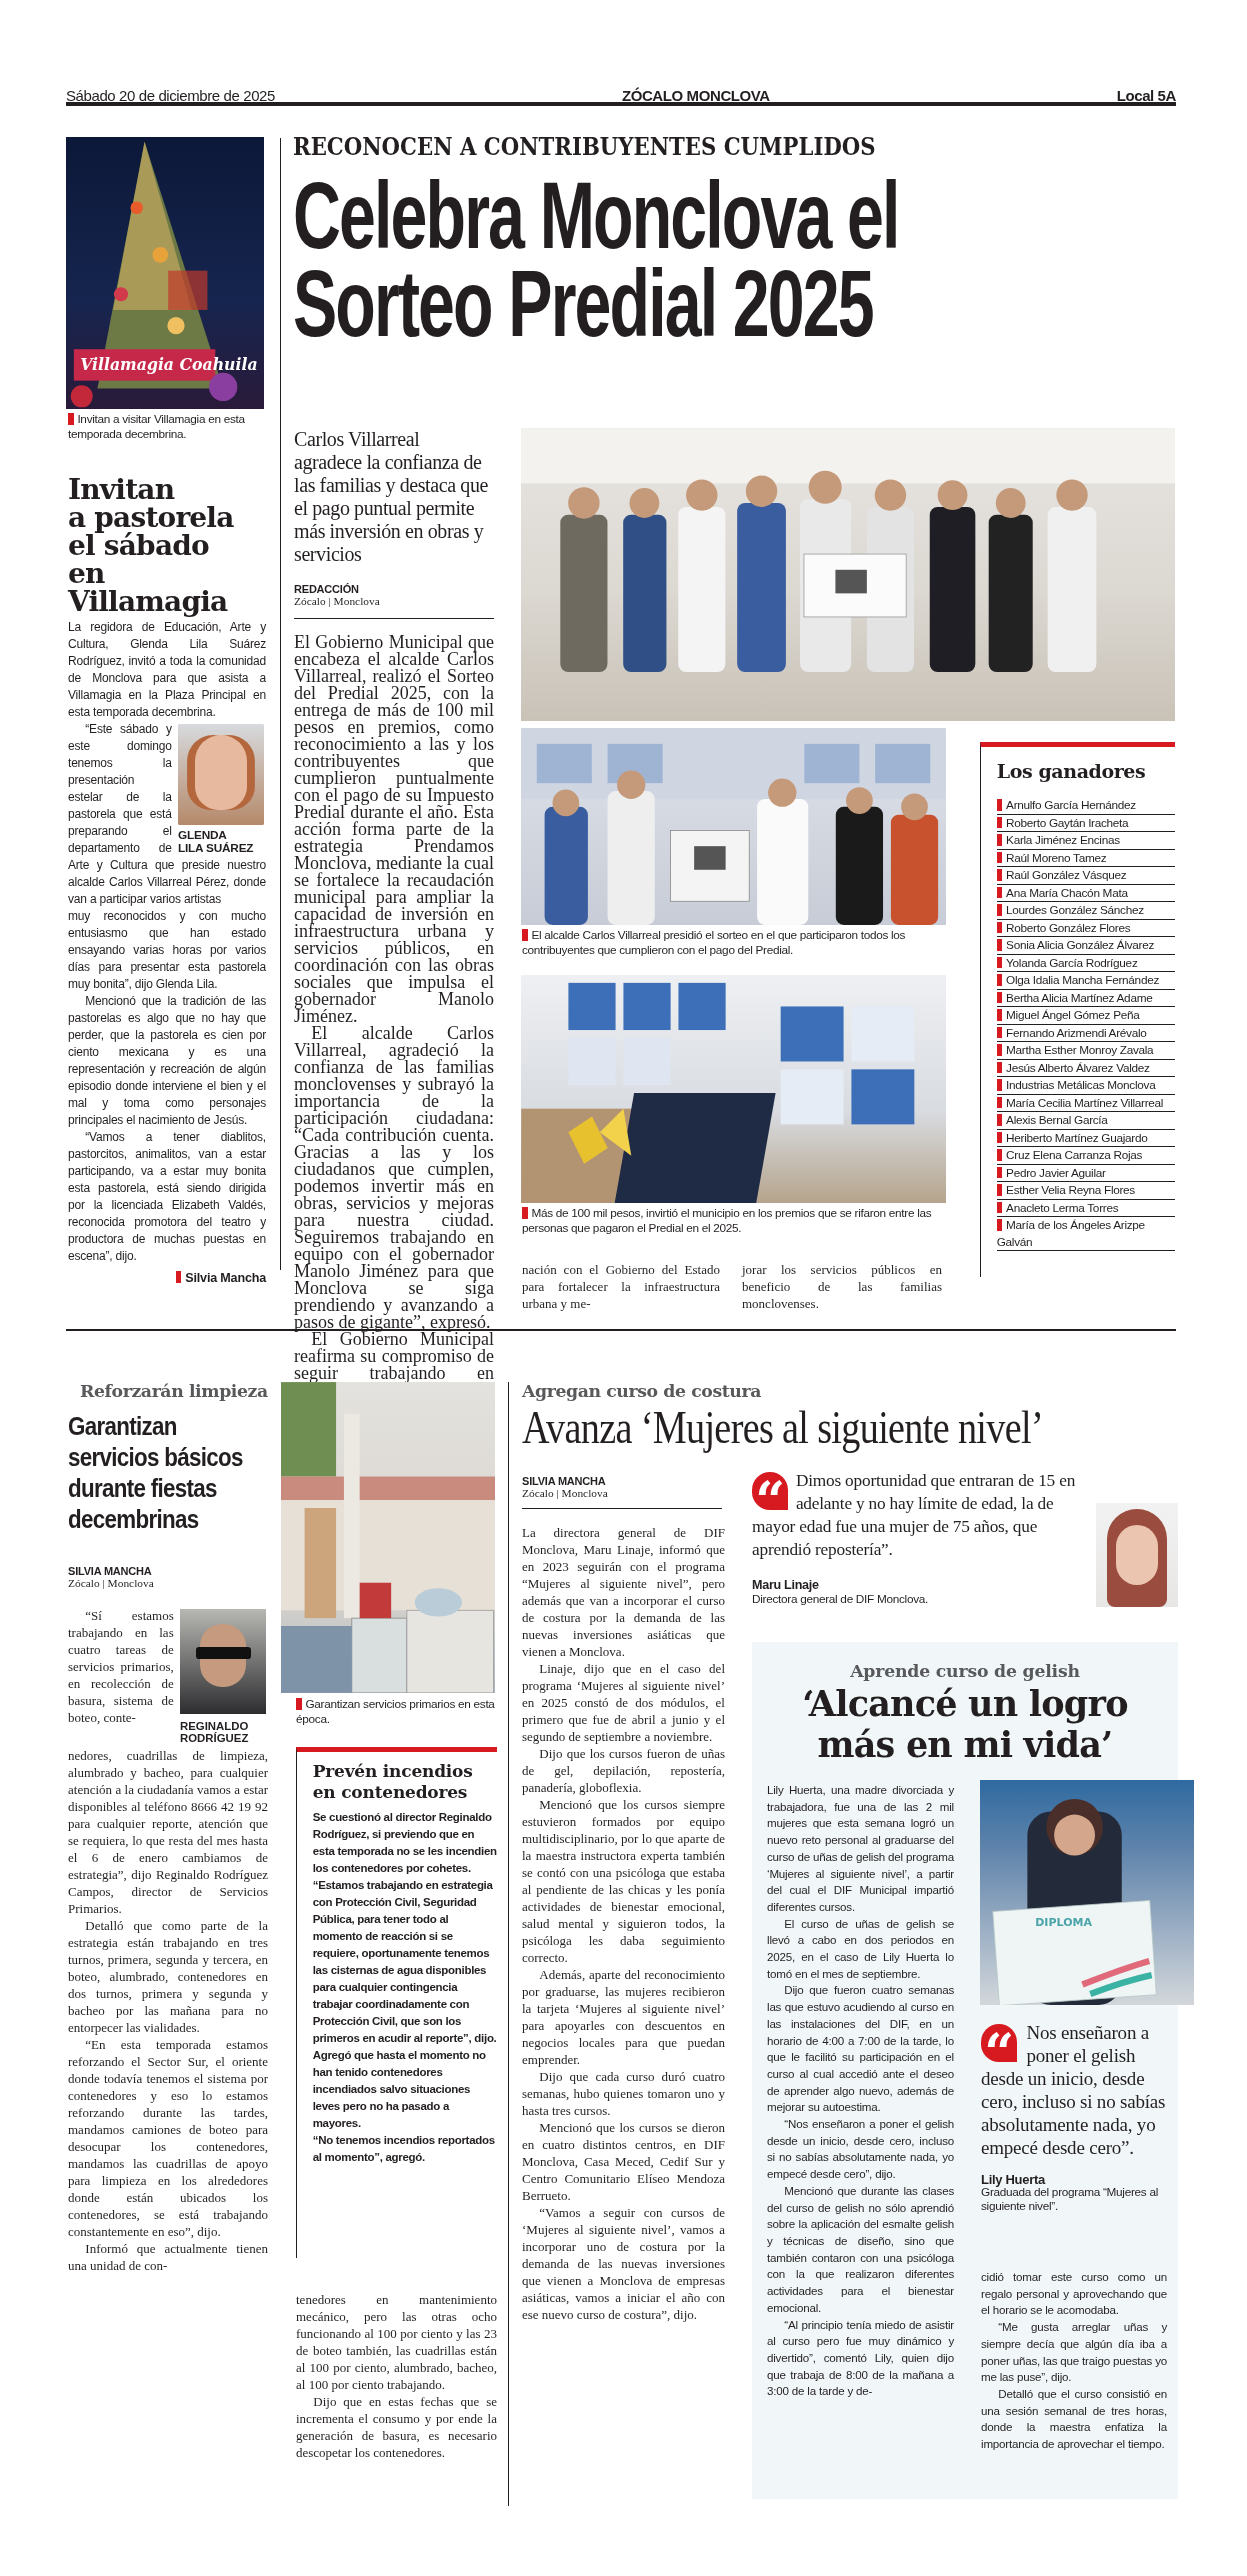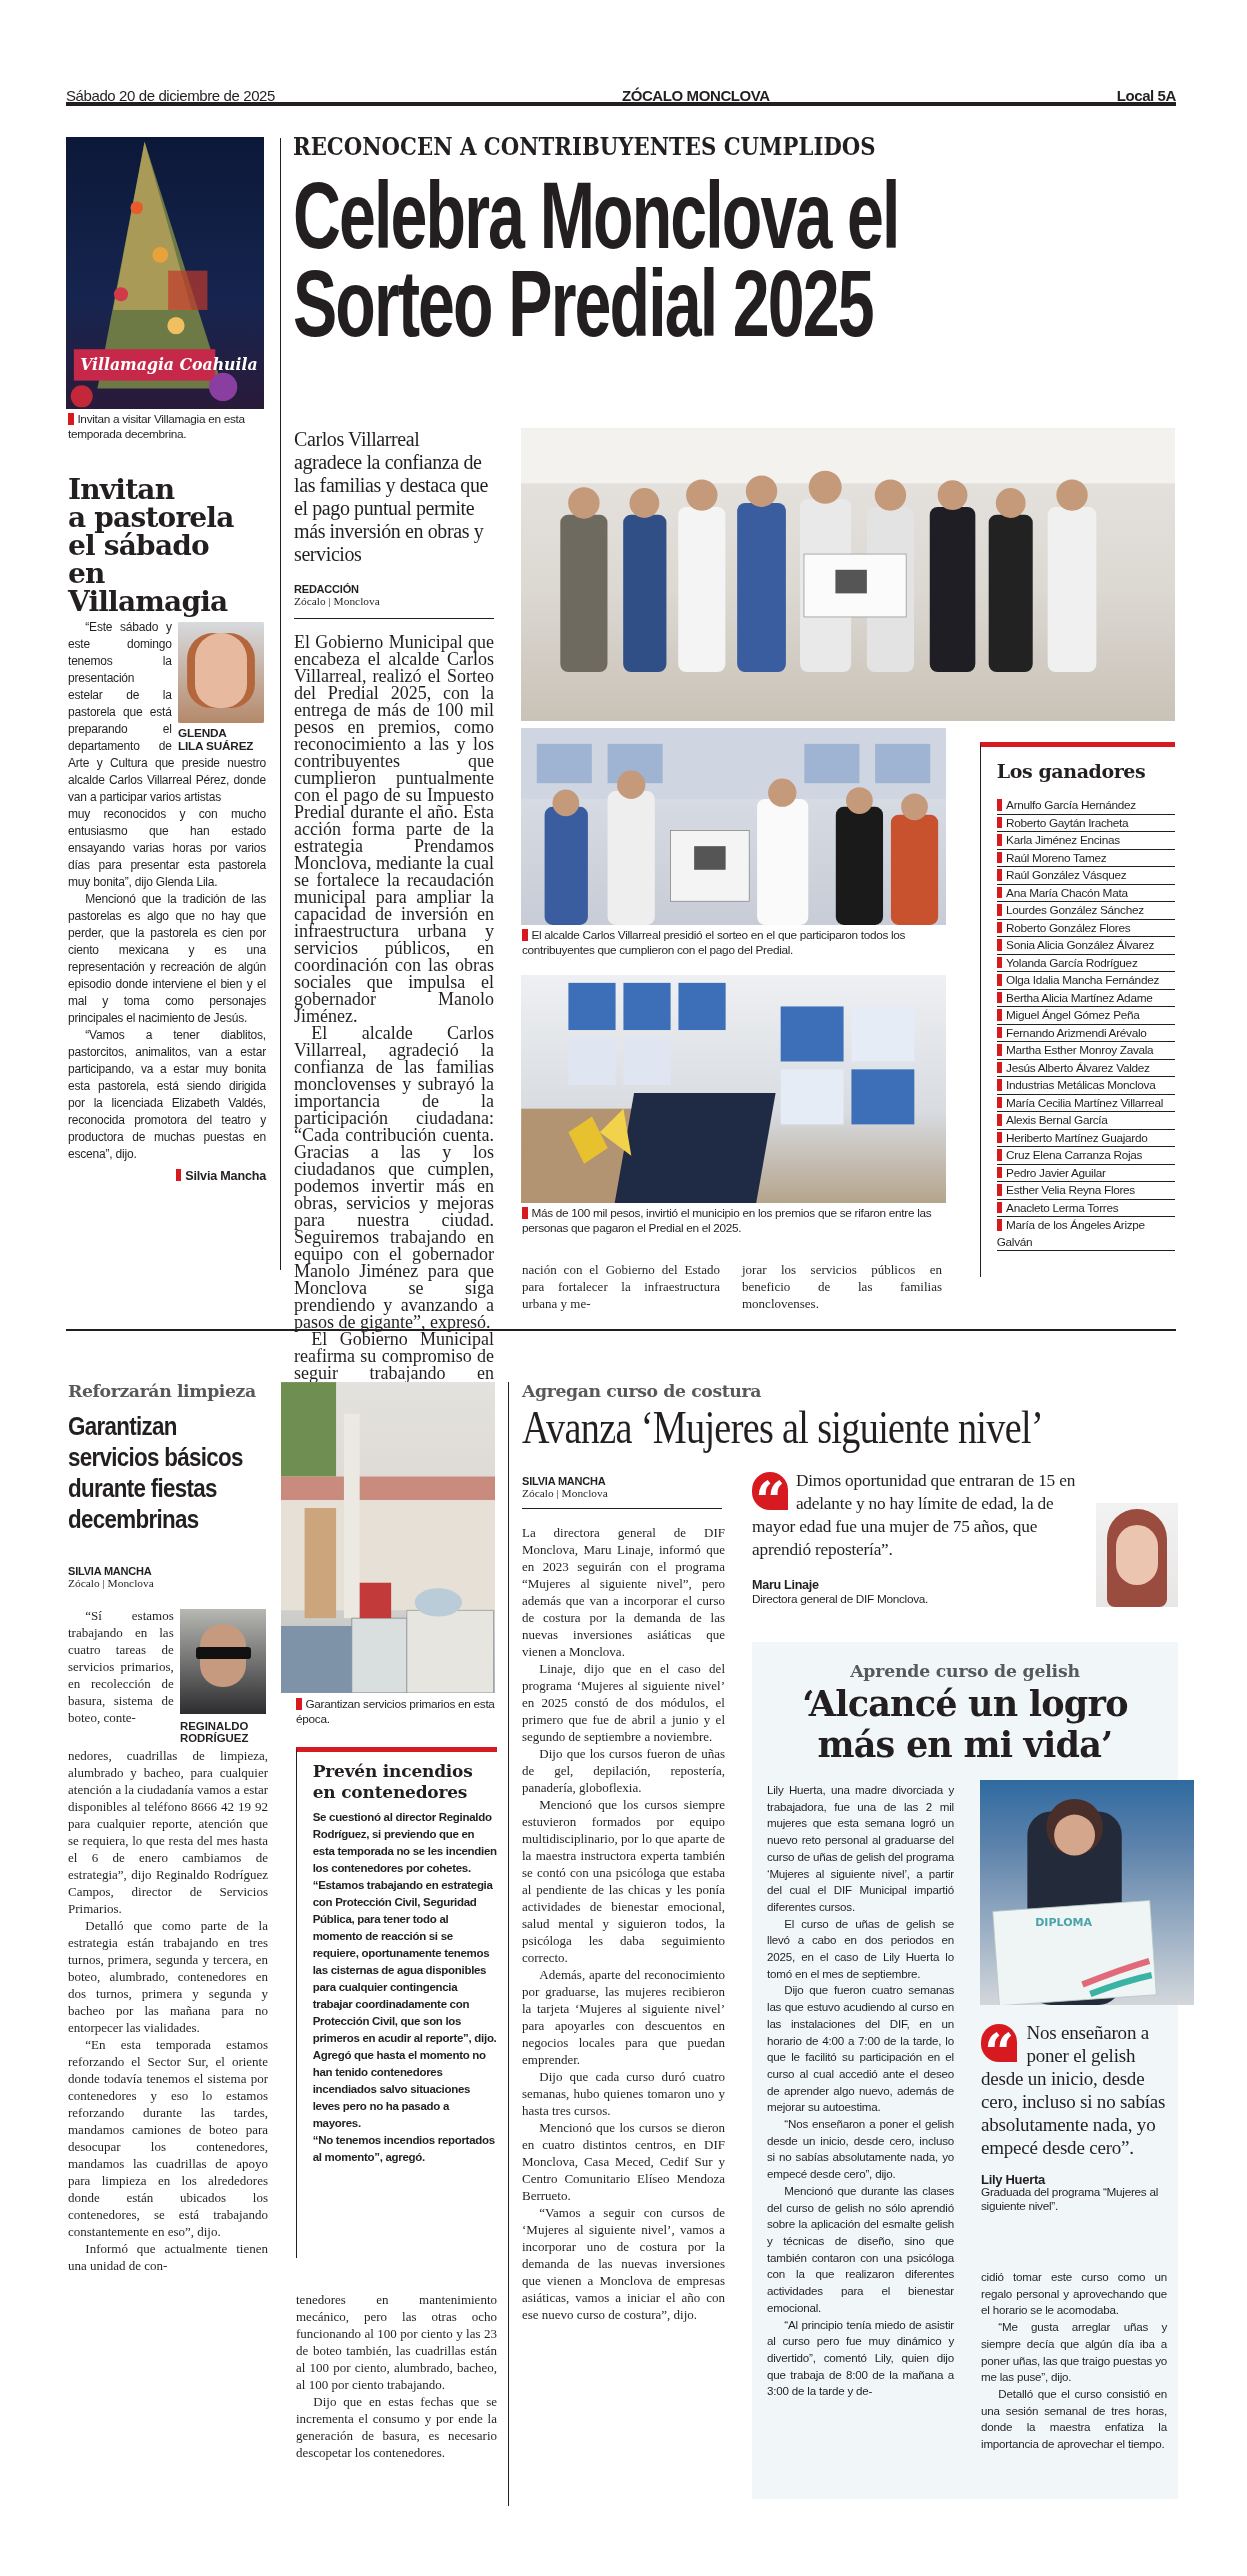--- a/index.html
+++ b/index.html
@@ -59,20 +59,21 @@
 <div class="abs cap" style="left:68px;top:412px;width:197px">
   <span class="bar"></span><span>Invitan a visitar Villamagia en esta temporada decembrina.</span>
 </div>
 <div class="abs slab" style="left:68px;top:476px;width:204px;font-size:28px;line-height:28px;letter-spacing:-0.8px">
   <div>Invitan</div>
   <div>a pastorela</div>
   <div>el sábado</div>
   <div>en Villamagia</div>
 </div>
 <div class="abs sbody" style="left:68px;top:619px;width:198px;font-size:12px">
+  <p class="first">La regidora de Educación, Arte y Cultura, Glenda Lila Suárez Rodríguez, invitó a toda la comunidad de Monclova para que asista a Villamagia en la Plaza Principal en esta temporada decembrina.</p>
   <div style="position:relative">
     <div style="float:right;width:88px;margin:3.1px 0 1.6px 6.3px">
       <div style="width:86px;height:101px;background:linear-gradient(180deg,#d7dade,#b5896a);border-radius:1.6px;position:relative">
         <div style="position:absolute;left:17.3px;top:11px;width:52px;height:75px;border-radius:26px 26px 23.6px 23.6px;background:#e7b99e;box-shadow:-7.9px 0 0 #b4673c,7.9px 0 0 #b4673c"></div>
       </div>
       <div style="font-family:'Liberation Sans',sans-serif;font-weight:bold;font-size:11.8px;line-height:12.6px;margin-top:4px">
         <div>GLENDA</div>
           <div>LILA SUÁREZ</div>
       </div>
     </div>
@@ -209,21 +210,21 @@
       <li><span class="bar"></span><span>Cruz Elena Carranza Rojas</span></li>
       <li><span class="bar"></span><span>Pedro Javier Aguilar</span></li>
       <li><span class="bar"></span><span>Esther Velia Reyna Flores</span></li>
       <li><span class="bar"></span><span>Anacleto Lerma Torres</span></li>
       <li><span class="bar"></span><span>María de los Ángeles Arizpe Galván</span></li>
     </ul>
 </div>
 
 <div class="abs" style="left:66px;top:1329px;width:1110px;height:2.4px;background:#231f20"></div>
 
-<div class="abs slab grayhead" style="left:68px;top:1381px;font-size:17.3px;letter-spacing:-0.4px">Reforzarán limpieza</div>
+<div class="abs slab grayhead" style="left:80px;top:1381px;font-size:17.3px;letter-spacing:-0.4px">Reforzarán limpieza</div>
 <div class="abs" style="left:68px;top:1411px;width:220px;font-family:'Liberation Sans',sans-serif;font-weight:bold;font-size:26px;line-height:31px;letter-spacing:-0.8px;transform:scaleX(0.86);transform-origin:left top">
   <span>Garantizan servicios básicos durante fiestas decembrinas</span>
 </div>
 <div class="abs" style="left:68px;top:1565px;width:198px">
   <div class="byline-name">SILVIA MANCHA</div>
   <div class="byline-place">Zócalo | Monclova</div>
 </div>
 <div class="abs photo" style="left:281px;top:1382px;width:214px;height:311px;background:linear-gradient(180deg,#e4e2de 0%,#d6d2cb 70%,#a9b6c4 100%)">
   <svg width="214" height="311" viewBox="0 0 272 395">
     <rect x="0" y="0" width="70" height="120" fill="#6f8f52"></rect>

